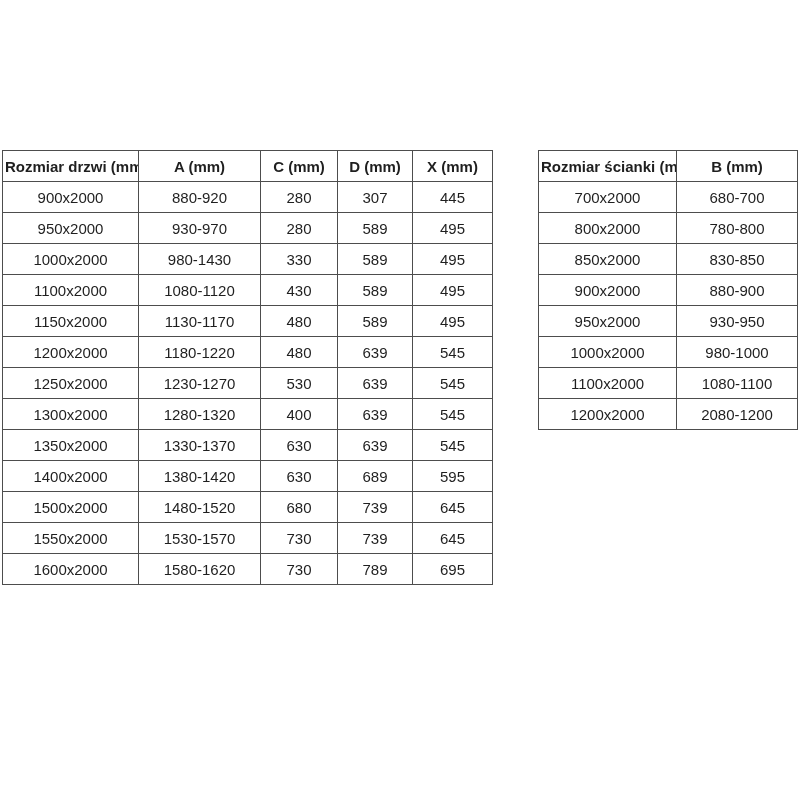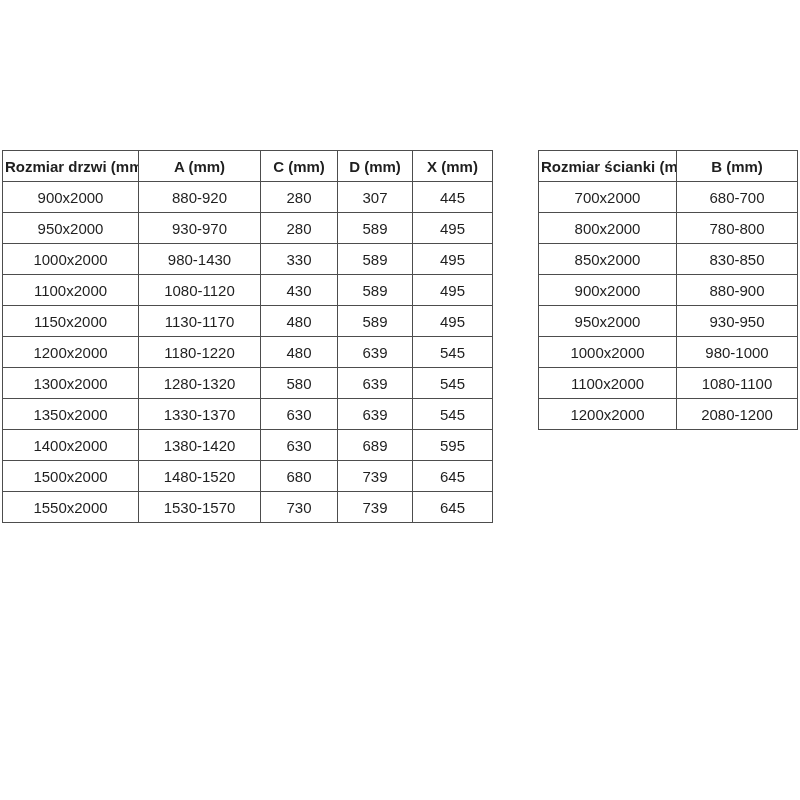--- a/index.html
+++ b/index.html
@@ -106,23 +106,30 @@
           <td>495</td>
         </tr>
         <tr>
           <td>1200x2000</td>
           <td>1180-1220</td>
           <td>480</td>
           <td>639</td>
           <td>545</td>
         </tr>
         <tr>
+          <td>1250x2000</td>
+          <td>1230-1270</td>
+          <td>530</td>
+          <td>639</td>
+          <td>545</td>
+        </tr>
+        <tr>
           <td>1300x2000</td>
           <td>1280-1320</td>
-          <td>580</td>
+          <td>400</td>
           <td>639</td>
           <td>545</td>
         </tr>
         <tr>
           <td>1350x2000</td>
           <td>1330-1370</td>
           <td>630</td>
           <td>639</td>
           <td>545</td>
         </tr>
@@ -139,20 +146,27 @@
           <td>680</td>
           <td>739</td>
           <td>645</td>
         </tr>
         <tr>
           <td>1550x2000</td>
           <td>1530-1570</td>
           <td>730</td>
           <td>739</td>
           <td>645</td>
+        </tr>
+        <tr>
+          <td>1600x2000</td>
+          <td>1580-1620</td>
+          <td>730</td>
+          <td>789</td>
+          <td>695</td>
         </tr>
       </tbody>
   </table>
 
   <table class="sizes right-table">
     <colgroup>
       <col style="width:138px">
       <col style="width:121px">
     </colgroup>
     <thead>

